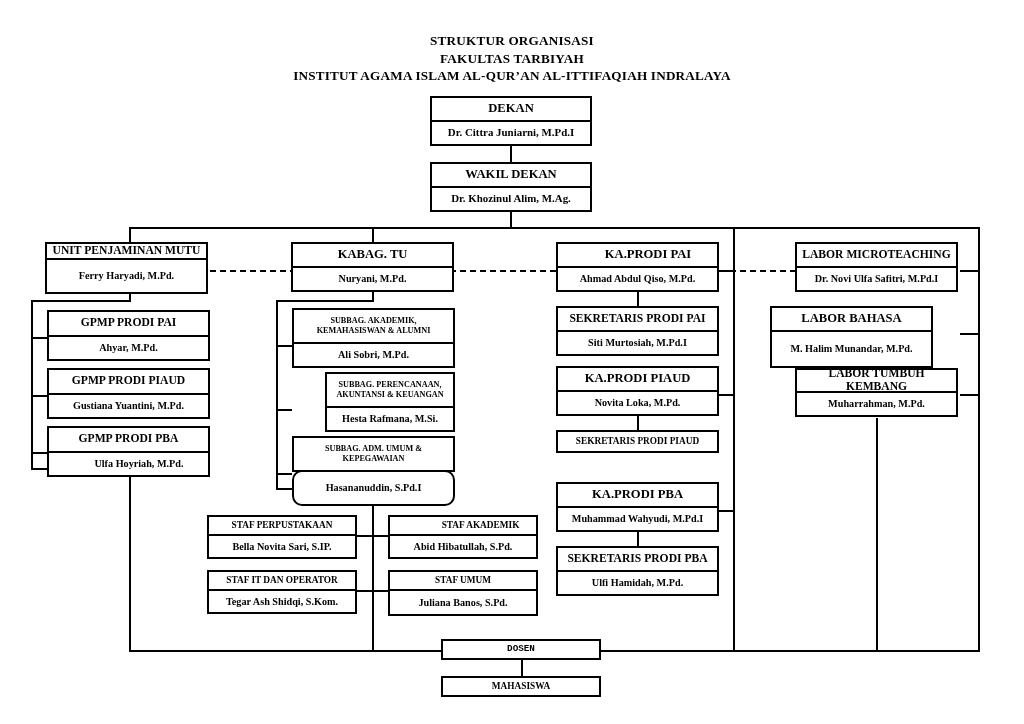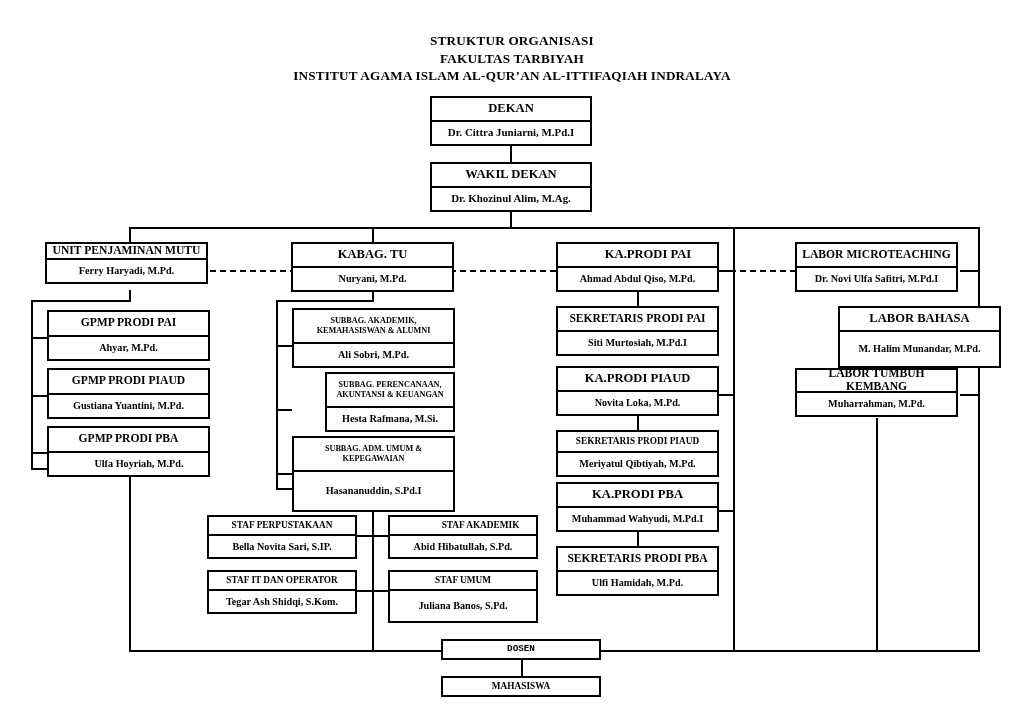--- a/index.html
+++ b/index.html
@@ -148,21 +148,21 @@
     <div class="cell name n-md" style="height:26px;">Dr. Cittra Juniarni, M.Pd.I</div>
   </div>
 
   <div class="node" style="left:430px; top:162px; width:162px;">
     <div class="cell title t-lg" style="height:26px;">WAKIL DEKAN</div>
     <div class="cell name n-md" style="height:26px;">Dr. Khozinul Alim, M.Ag.</div>
   </div>
 
   <div class="node" style="left:45px; top:242px; width:163px;">
     <div class="cell title t-md" style="height:18px;">UNIT PENJAMINAN MUTU</div>
-    <div class="cell name n-sm" style="height:26px;">Ferry Haryadi, M.Pd.</div>
+    <div class="cell name n-sm" style="height:36px;">Ferry Haryadi, M.Pd.</div>
   </div>
 
   <div class="node" style="left:47px; top:310px; width:163px;">
     <div class="cell title t-md" style="height:27px;">GPMP PRODI PAI</div>
     <div class="cell name n-sm" style="height:26px;">Ahyar, M.Pd.</div>
   </div>
 
   <div class="node" style="left:47px; top:368px; width:163px;">
     <div class="cell title t-md" style="height:27px;">GPMP PRODI PIAUD</div>
     <div class="cell name n-sm" style="height:26px;">Gustiana Yuantini, M.Pd.</div>
@@ -183,59 +183,58 @@
     <div class="cell name n-sm" style="height:26px;">Ali Sobri, M.Pd.</div>
   </div>
 
   <div class="node" style="left:292px; top:372px; width:163px;padding-left:33px;">
     <div class="cell title t-xs two-line" style="height:36px;">SUBBAG. PERENCANAAN, AKUNTANSI &amp; KEUANGAN</div>
     <div class="cell name n-sm" style="height:26px;">Hesta Rafmana, M.Si.</div>
   </div>
 
   <div class="node" style="left:292px; top:436px; width:163px;">
     <div class="cell title t-xs two-line" style="height:36px;">SUBBAG. ADM. UMUM &amp; KEPEGAWAIAN</div>
-    <div class="cell name n-sm" style="height:42px;">Hasananuddin, S.Pd.I</div>
+    <div class="cell name n-sm" style="height:36px;border-radius:10px;">Hasananuddin, S.Pd.I</div>
   </div>
 
   <div class="node" style="left:556px; top:242px; width:163px;">
     <div class="cell title t-lg" style="height:26px;padding-left:24px;">KA.PRODI PAI</div>
     <div class="cell name n-sm" style="height:26px;">Ahmad Abdul Qiso, M.Pd.</div>
   </div>
 
   <div class="node" style="left:556px; top:306px; width:163px;">
     <div class="cell title t-md" style="height:26px;">SEKRETARIS PRODI PAI</div>
     <div class="cell name n-sm" style="height:26px;">Siti Murtosiah, M.Pd.I</div>
   </div>
 
   <div class="node" style="left:556px; top:366px; width:163px;">
     <div class="cell title t-lg" style="height:26px;">KA.PRODI PIAUD</div>
     <div class="cell name n-sm" style="height:26px;">Novita Loka, M.Pd.</div>
   </div>
 
   <div class="node" style="left:556px; top:430px; width:163px;">
     <div class="cell title t-sm" style="height:23px;">SEKRETARIS PRODI PIAUD</div>
-    <div class="cell name n-sm" style="height:26px;">Meriyatul Qibtiyah, M.Pd.</div>
   </div>
 
   <div class="node" style="left:556px; top:482px; width:163px;">
     <div class="cell title t-lg" style="height:26px;">KA.PRODI PBA</div>
     <div class="cell name n-sm" style="height:26px;">Muhammad Wahyudi, M.Pd.I</div>
   </div>
 
   <div class="node" style="left:556px; top:546px; width:163px;">
     <div class="cell title t-md" style="height:26px;">SEKRETARIS PRODI PBA</div>
     <div class="cell name n-sm" style="height:26px;">Ulfi Hamidah, M.Pd.</div>
   </div>
 
   <div class="node" style="left:795px; top:242px; width:163px;">
     <div class="cell title t-md" style="height:26px;">LABOR MICROTEACHING</div>
     <div class="cell name n-sm" style="height:26px;">Dr. Novi Ulfa Safitri, M.Pd.I</div>
   </div>
 
-  <div class="node" style="left:838px; top:306px; width:163px;">
+  <div class="node" style="left:770px; top:306px; width:163px;">
     <div class="cell title t-lg" style="height:26px;">LABOR BAHASA</div>
     <div class="cell name n-sm" style="height:38px;">M. Halim Munandar, M.Pd.</div>
   </div>
 
   <div class="node" style="left:795px; top:368px; width:163px;">
     <div class="cell title t-md" style="height:25px;">LABOR TUMBUH KEMBANG</div>
     <div class="cell name n-sm" style="height:26px;">Muharrahman, M.Pd.</div>
   </div>
 
   <div class="node" style="left:207px; top:515px; width:150px;">
@@ -248,21 +247,21 @@
     <div class="cell name n-sm" style="height:25px;">Tegar Ash Shidqi, S.Kom.</div>
   </div>
 
   <div class="node" style="left:388px; top:515px; width:150px;">
     <div class="cell title t-sm" style="height:21px;padding-left:38px;">STAF AKADEMIK</div>
     <div class="cell name n-sm" style="height:25px;">Abid Hibatullah, S.Pd.</div>
   </div>
 
   <div class="node" style="left:388px; top:570px; width:150px;">
     <div class="cell title t-sm" style="height:21px;">STAF UMUM</div>
-    <div class="cell name n-sm" style="height:34px;text-align:right;">Juliana Banos, S.Pd.</div>
+    <div class="cell name n-sm" style="height:27px;text-align:right;">Juliana Banos, S.Pd.</div>
   </div>
 
   <div class="node" style="left:441px; top:639px; width:160px;">
     <div class="cell title t-sm" style="height:21px;font-family:Liberation Mono, monospace;">DOSEN</div>
   </div>
 
   <div class="node" style="left:441px; top:676px; width:160px;">
     <div class="cell title t-sm" style="height:21px;">MAHASISWA</div>
   </div>
 

